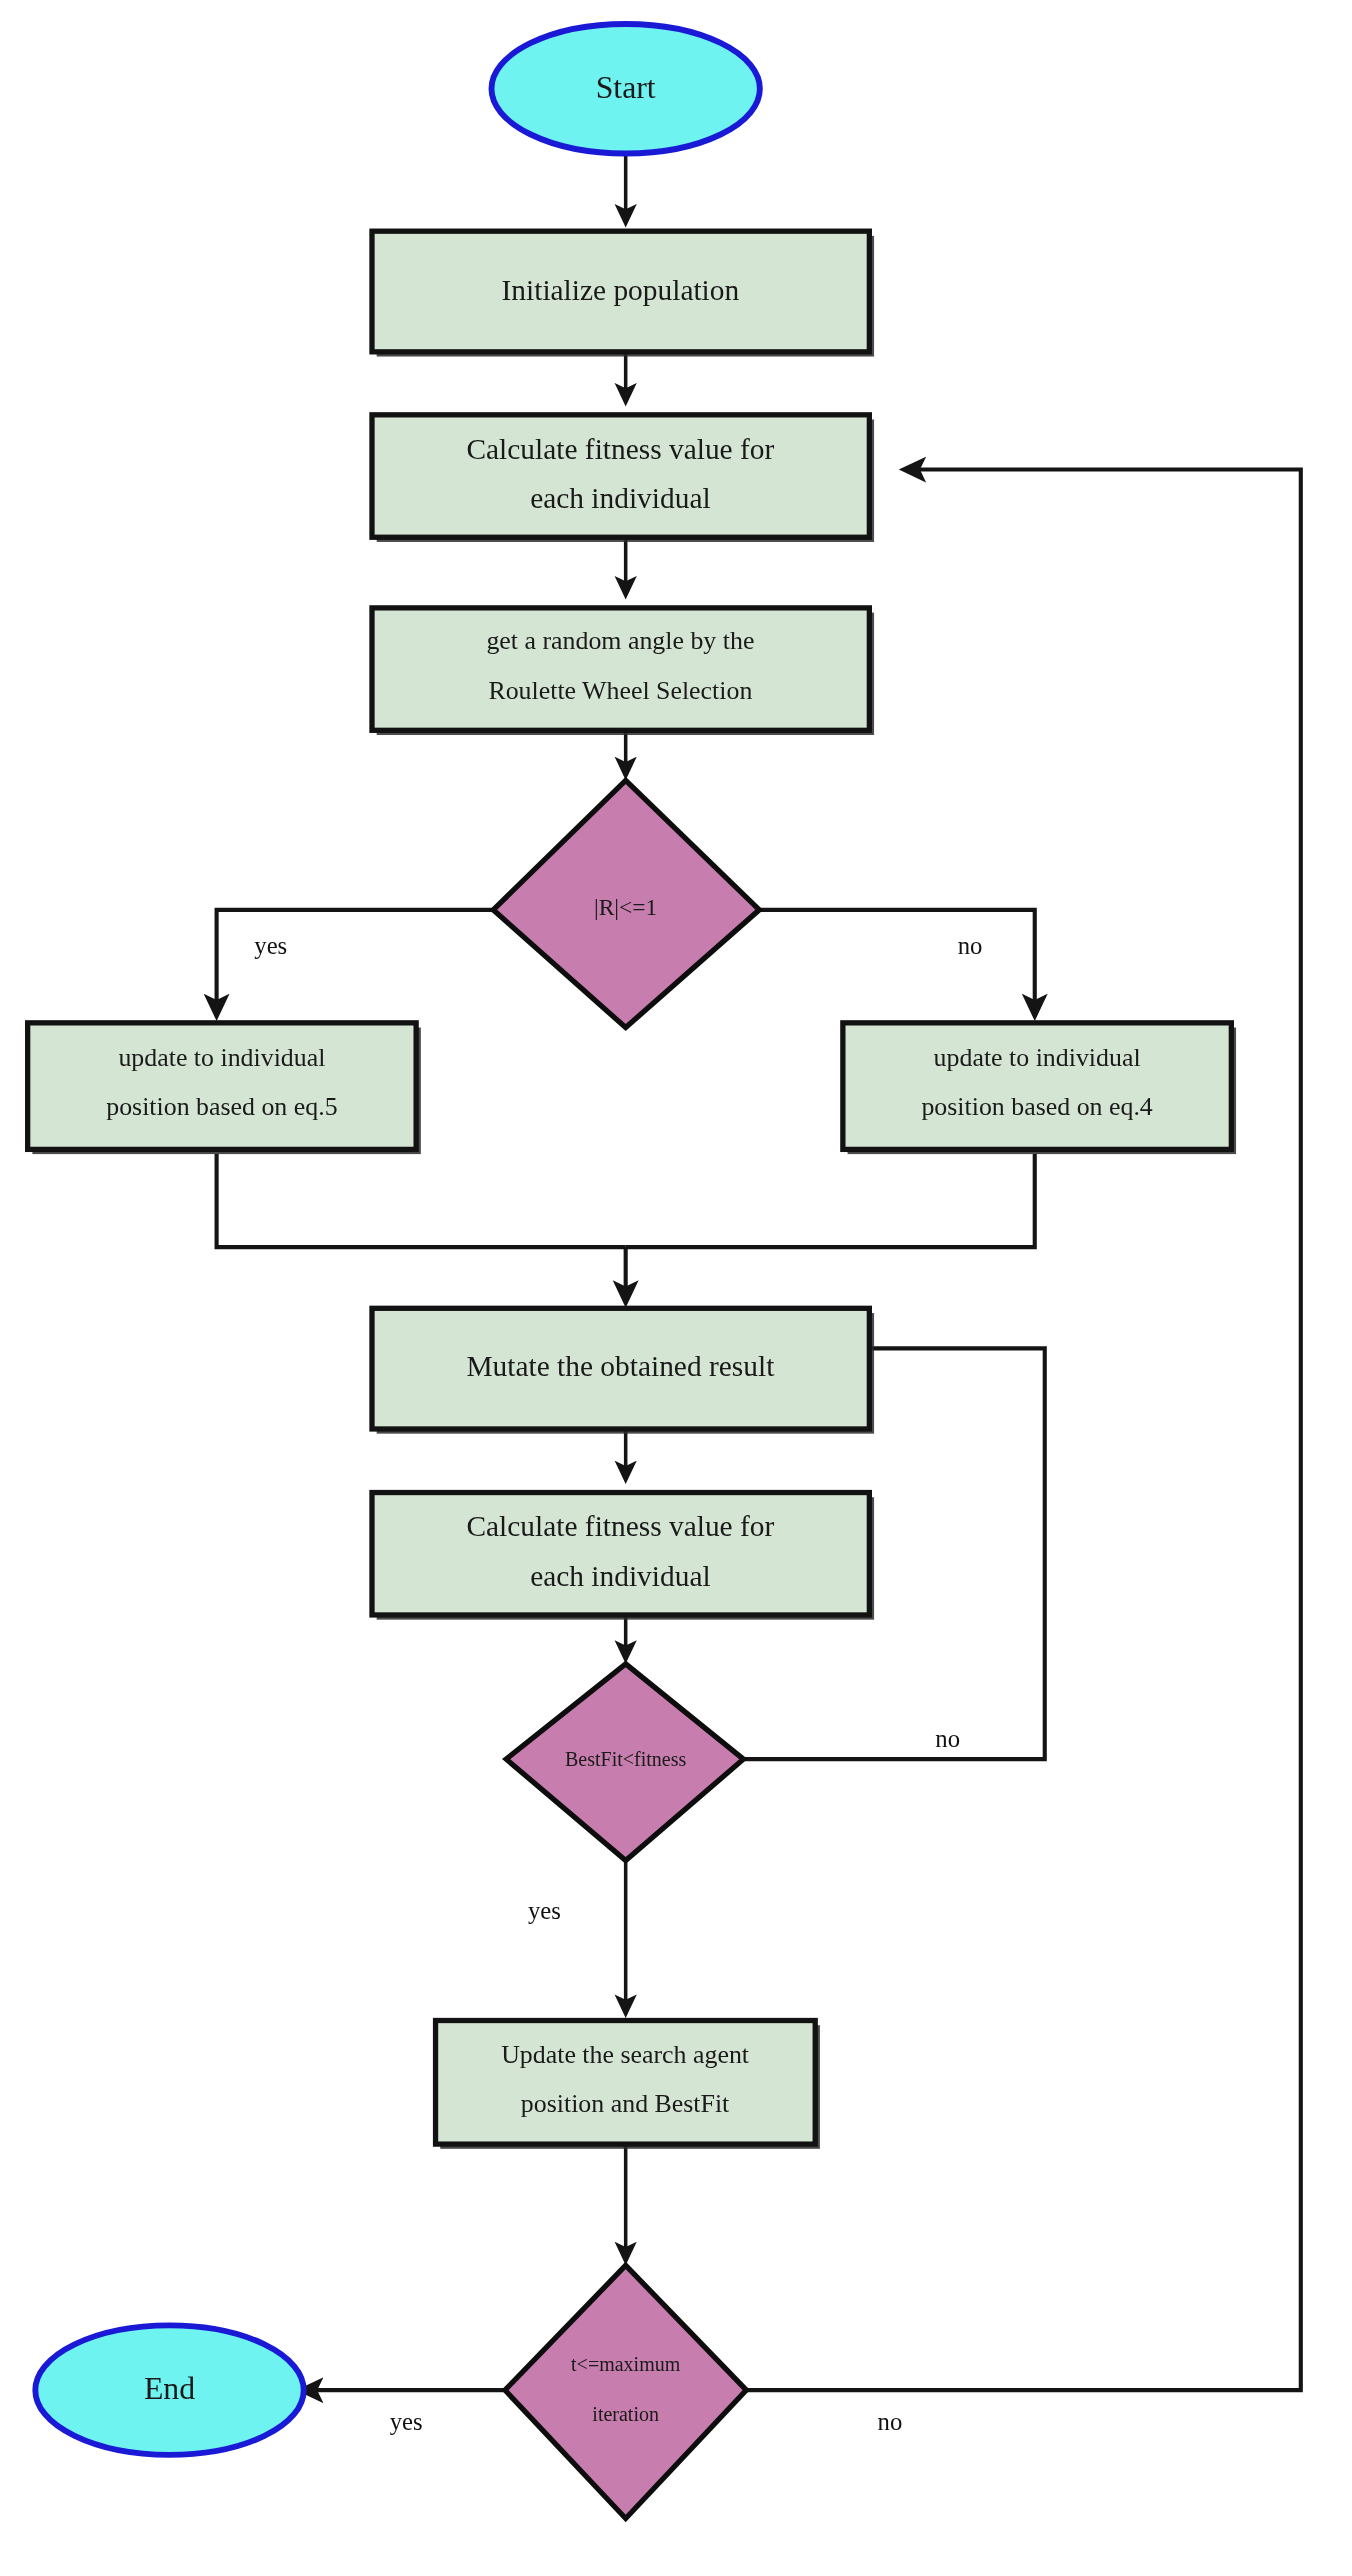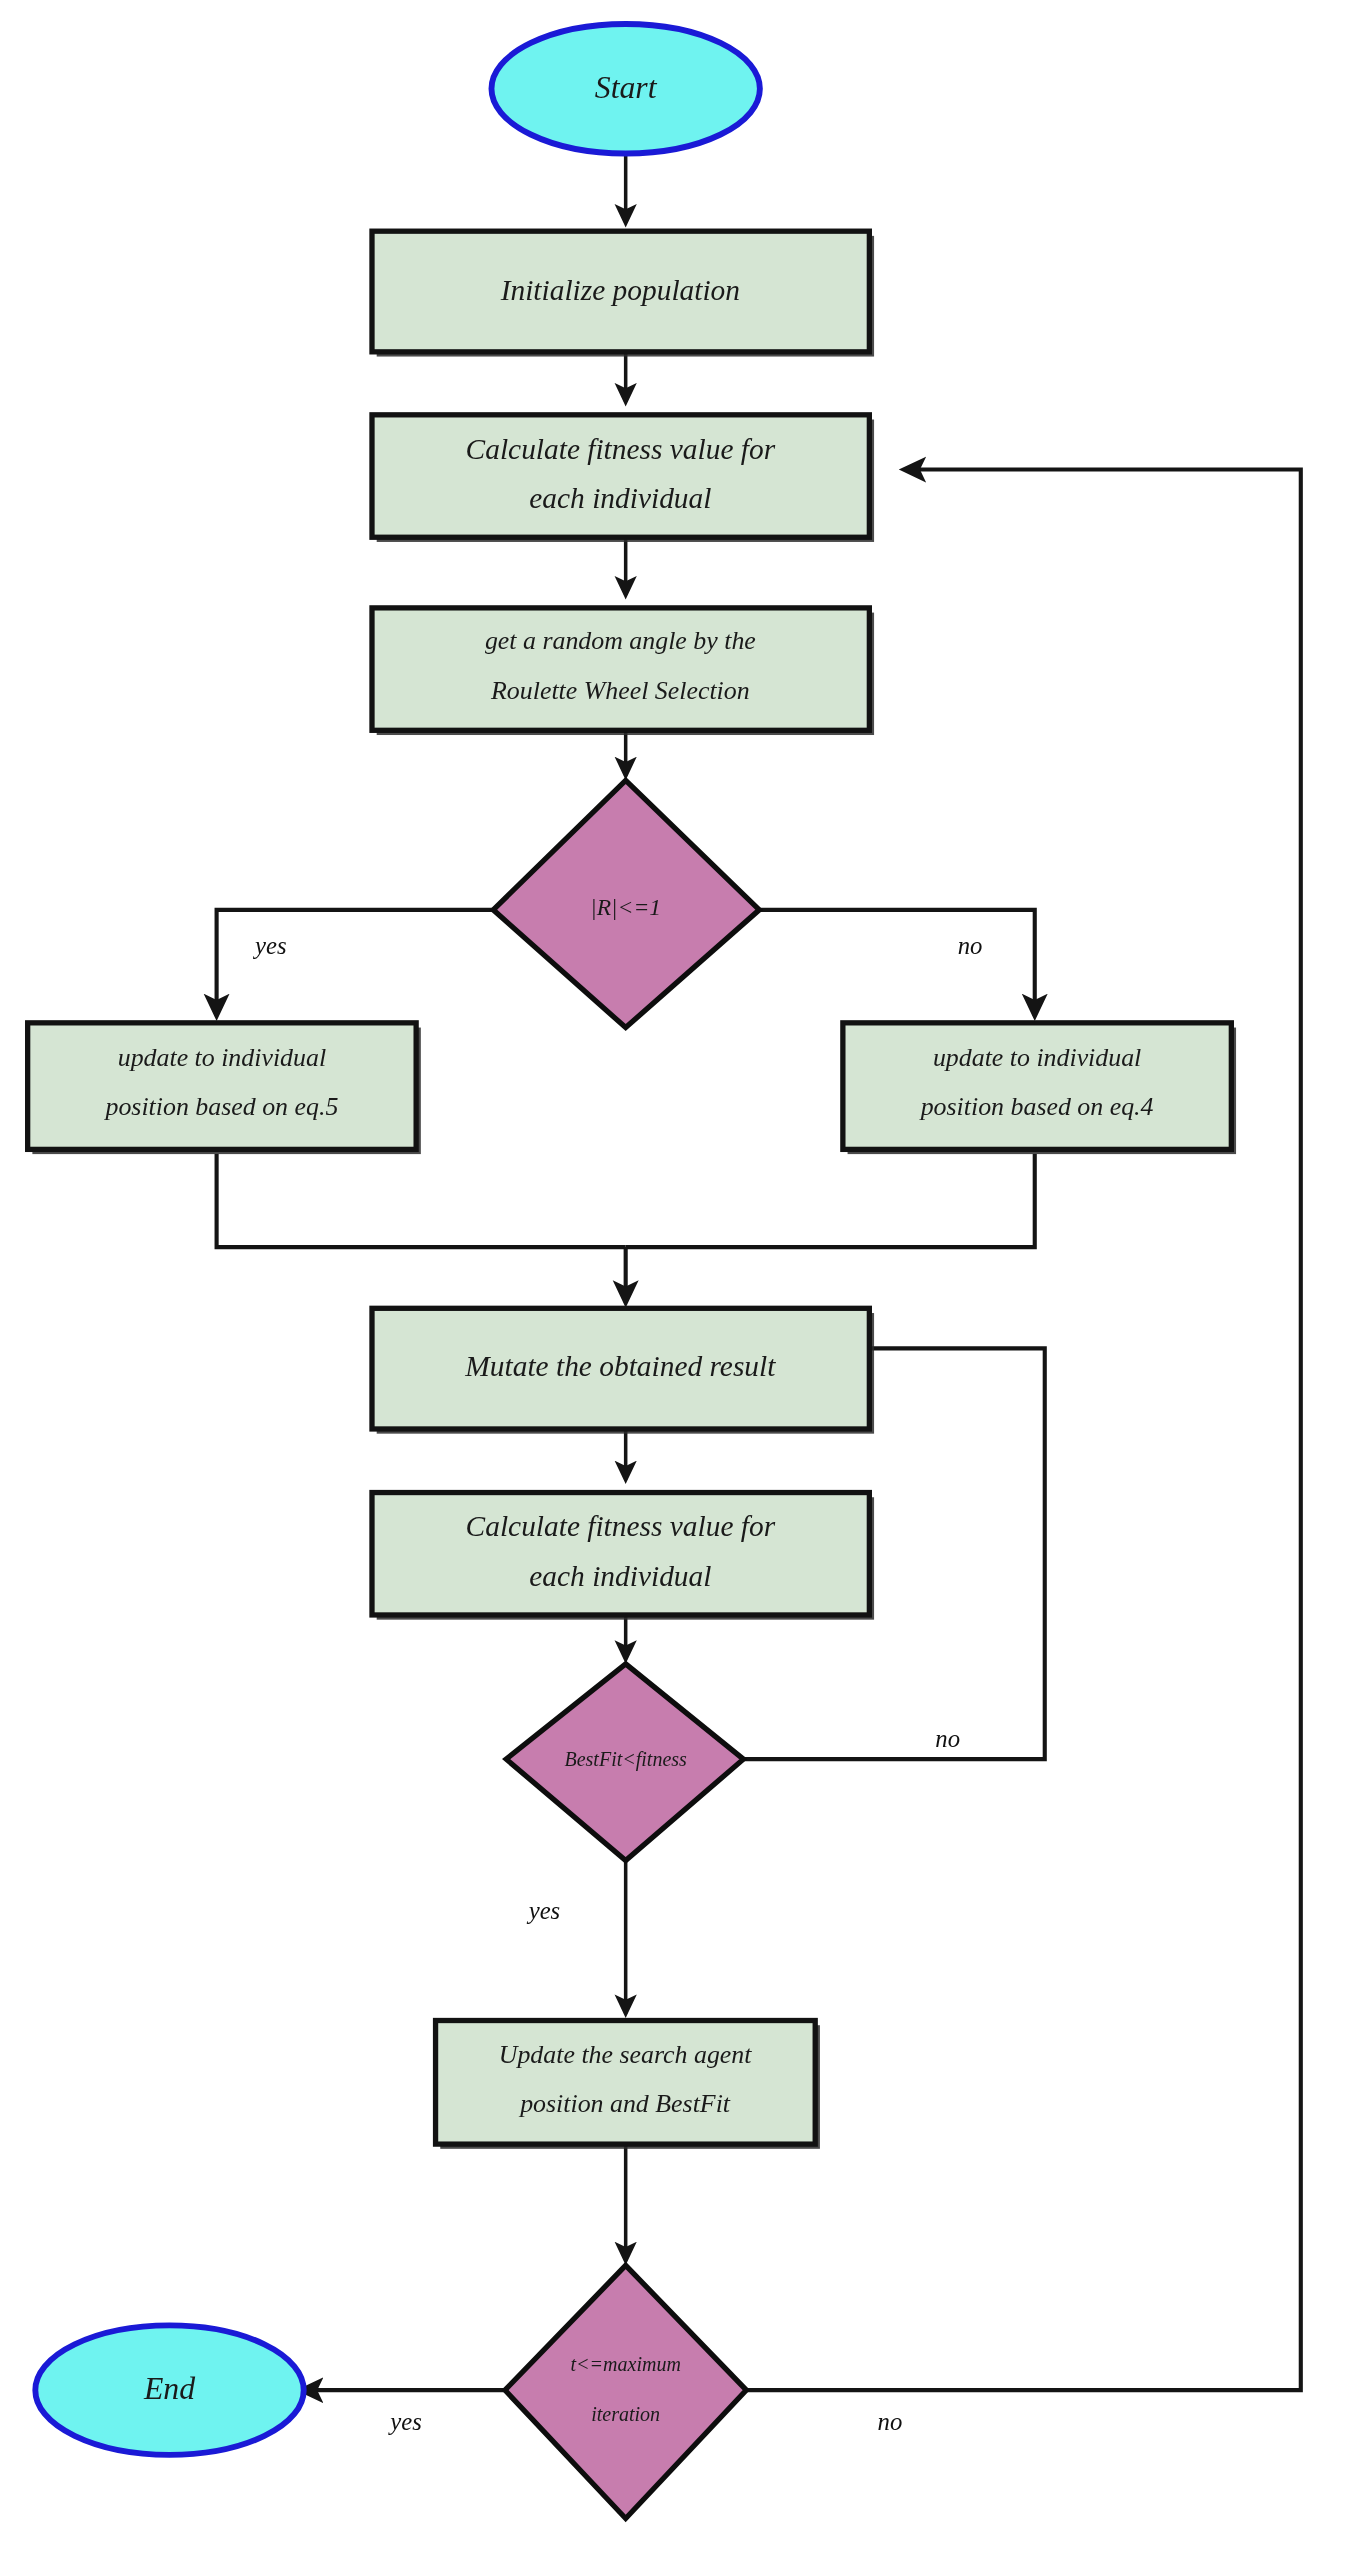--- a/index.html
+++ b/index.html
@@ -1,20 +1,20 @@
 <!DOCTYPE html>
 <html style="font-size:9.4px"><head>
 <meta charset="utf-8">
 <style>
   html,body{margin:0;padding:0;background:#ffffff;}
   body{
     font-family:"Liberation Serif","DejaVu Serif",serif;
     width:1352px;height:2576px;overflow:hidden;
   }
-  #stage{position:relative;width:1140px;height:2576px;background:#ffffff;font-style:italic;}
+  #stage{position:relative;width:1140px;height:2576px;background:#ffffff;}
   svg#flow{position:absolute;left:0;top:0;width:1352px;height:2576px;display:block;}
   .nodeText{
     font-family:"Liberation Serif","DejaVu Serif",serif;
     fill:#1a1a1a;
     text-anchor:middle;
     dominant-baseline:middle;
   }
   .t-term{font-size:54px;}
   .t-proc{font-size:50px;}
   .t-proc-sm{font-size:44px;}

